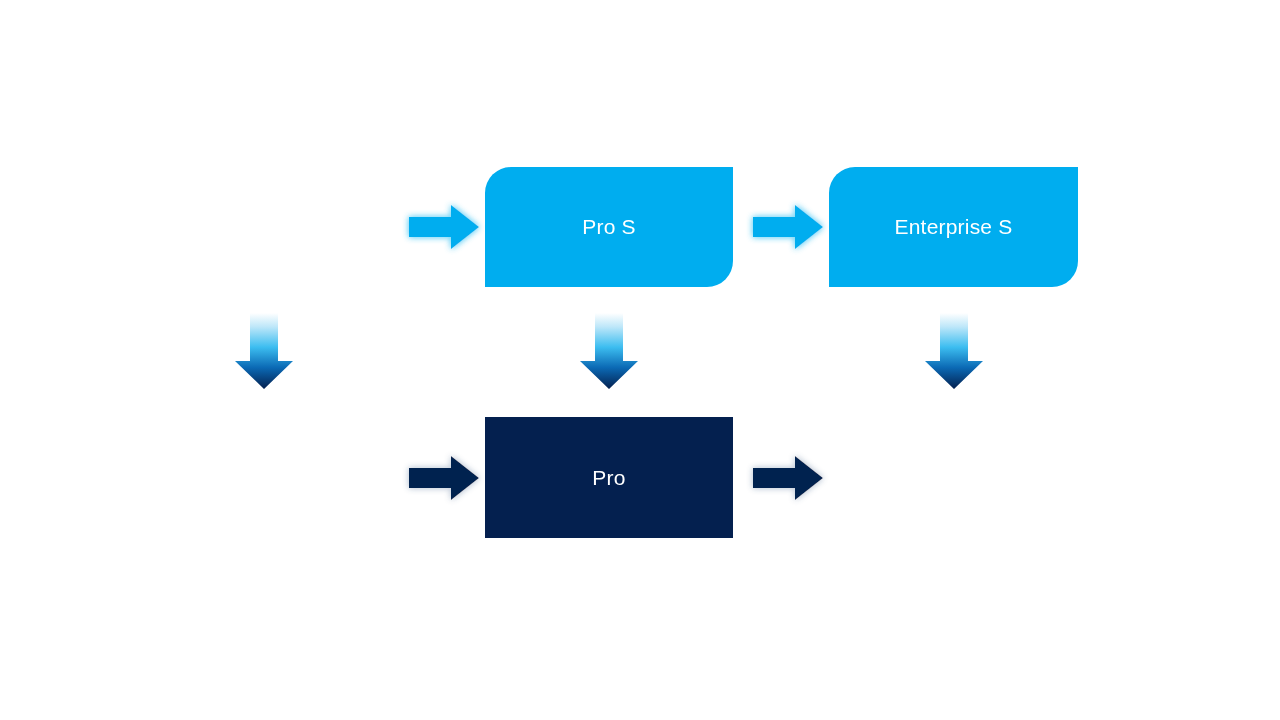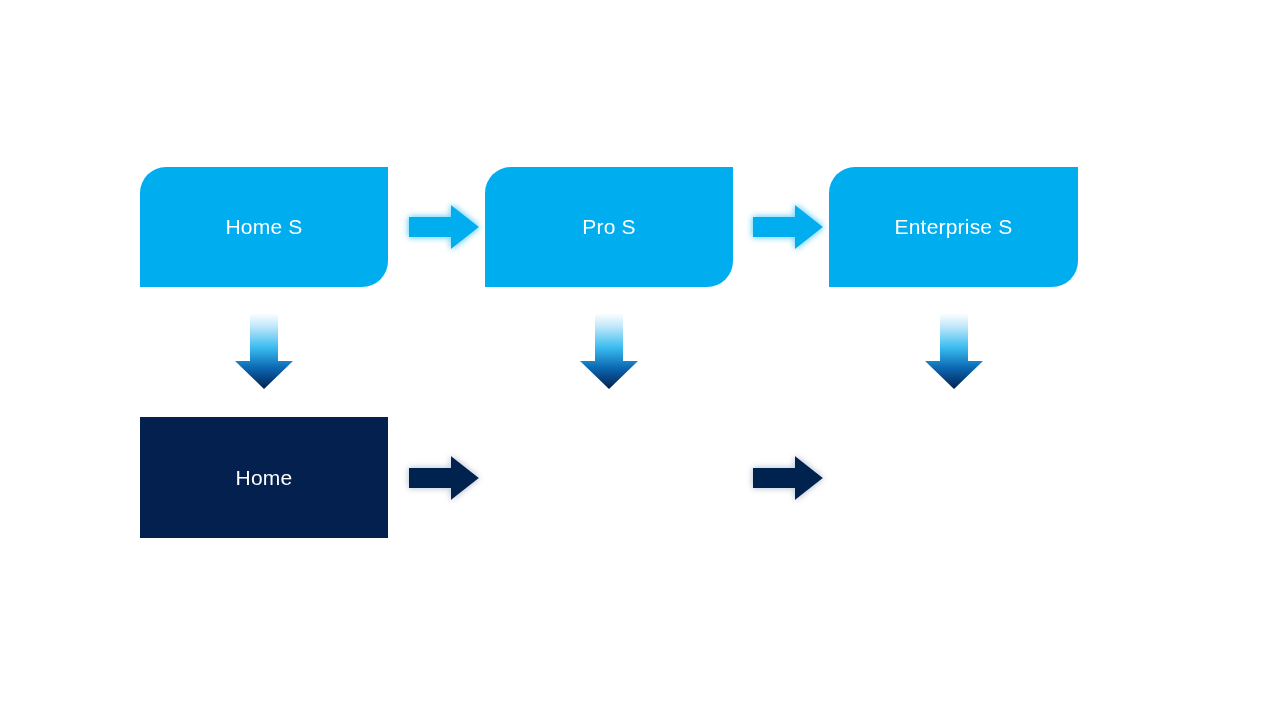--- a/index.html
+++ b/index.html
@@ -96,23 +96,20 @@
         <feComposite in="c" in2="b" operator="in" result="g"></feComposite>
         <feMerge>
           <feMergeNode in="g"></feMergeNode>
           <feMergeNode in="g"></feMergeNode>
           <feMergeNode in="SourceGraphic"></feMergeNode>
         </feMerge>
       </filter>
     </defs>
   </svg>
 
-  <div class="node service" style="left:140px; top:167px; width:248px; height:120px;">
-    <span class="node-label">Home S</span>
-  </div>
 
   <div class="node service" style="left:829px; top:167px; width:249px; height:120px;">
     <span class="node-label">Enterprise S</span>
   </div>
 
   <div class="node service" style="left:485px; top:167px; width:248px; height:120px;">
     <span class="node-label">Pro S</span>
   </div>
 
   <div class="h-arrow" style="left:409px; top:205px;">
@@ -138,24 +135,24 @@
       <polygon points="15,0 43,0 43,48 58,48 29,76 0,48 15,48" fill="url(#vgrad)"></polygon>
     </svg>
   </div>
 
   <div class="v-arrow" style="left:925px; top:313px;">
     <svg viewBox="0 0 58 76" preserveAspectRatio="none">
       <polygon points="15,0 43,0 43,48 58,48 29,76 0,48 15,48" fill="url(#vgrad)"></polygon>
     </svg>
   </div>
 
-  <div class="node product" style="left:140px; top:417px; width:248px; height:121px;">
-    <span class="node-label">Home</span>
+
+  <div class="node product" style="left:485px; top:417px; width:248px; height:121px;">
+    <span class="node-label">Pro</span>
   </div>
-
 
 
   <div class="h-arrow" style="left:409px; top:456px;">
     <svg viewBox="0 0 70 44" preserveAspectRatio="none">
       <polygon points="0,12 42,12 42,0 70,22 42,44 42,32 0,32" fill="#04204F" filter="url(#glow-navy)"></polygon>
     </svg>
   </div>
 
   <div class="h-arrow" style="left:753px; top:456px;">
     <svg viewBox="0 0 70 44" preserveAspectRatio="none">

